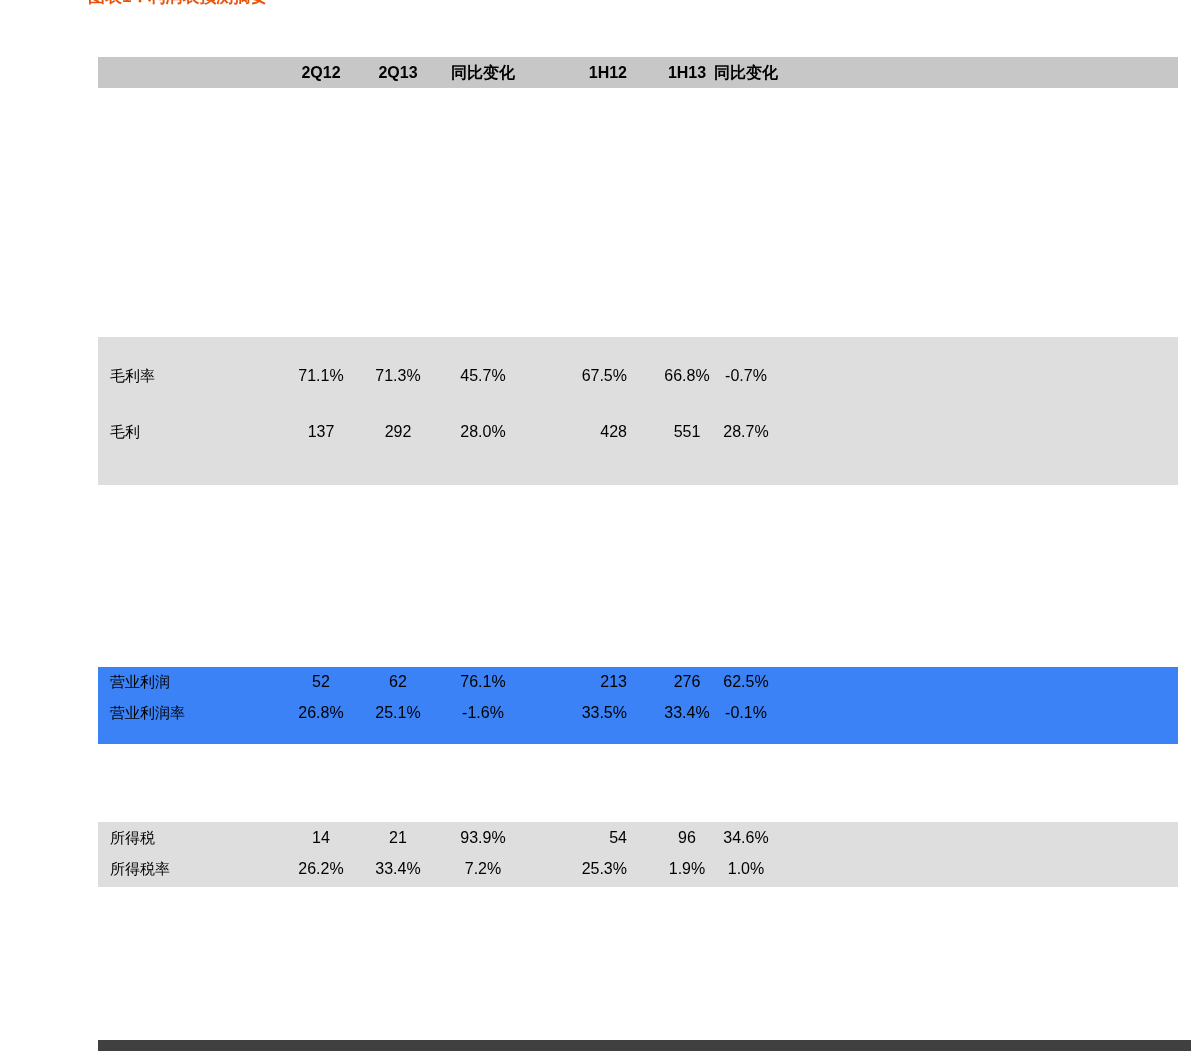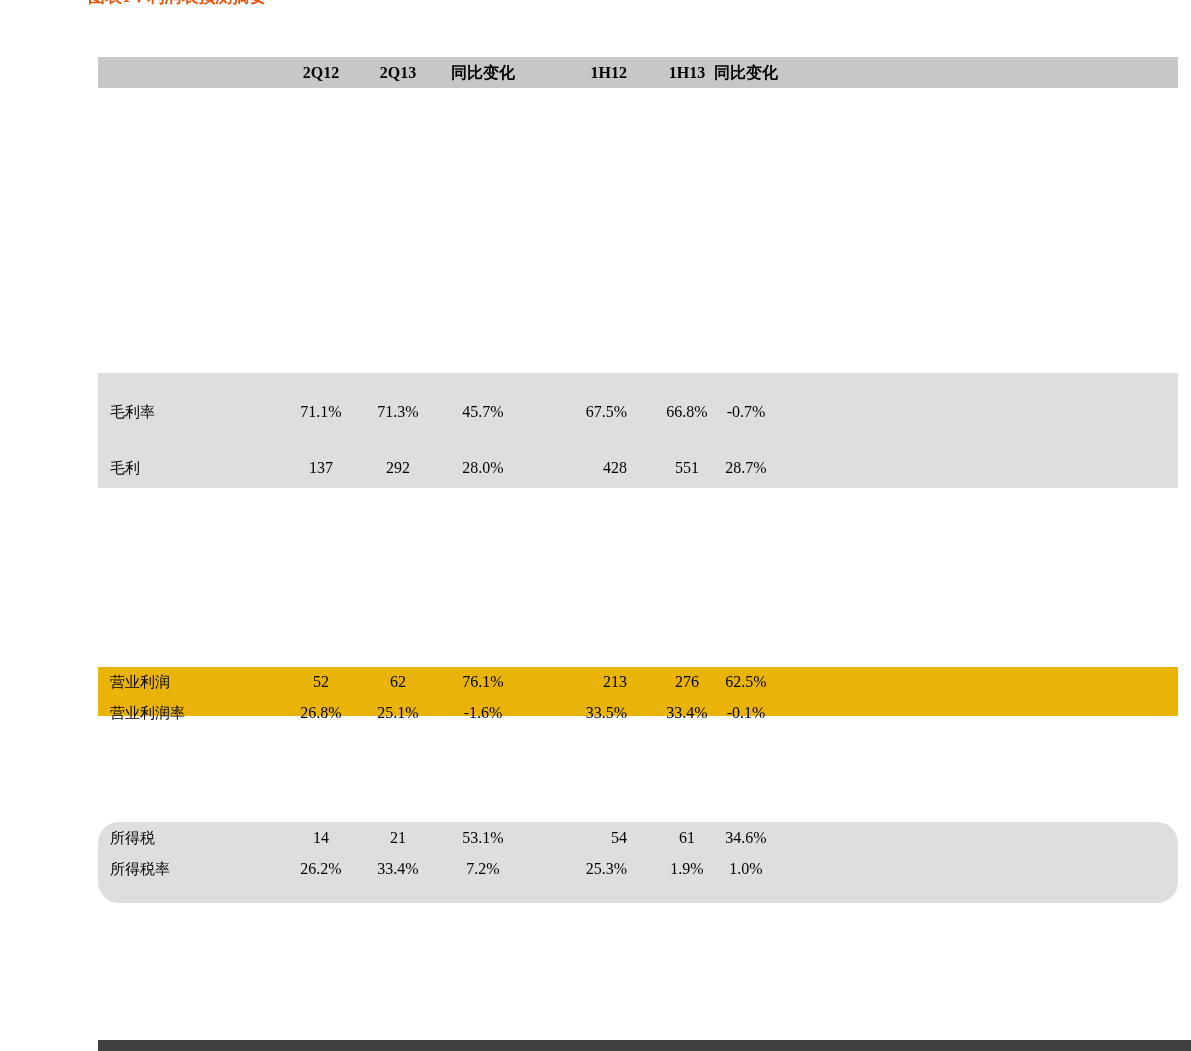--- a/index.html
+++ b/index.html
@@ -1,20 +1,20 @@
 <!DOCTYPE html>
 <html><head>
 <meta charset="utf-8">
 <style>
   html,body{margin:0;padding:0;background:#ffffff;}
   .page{
     position:relative;
     width:1191px;height:1051px;
     background:#ffffff;
-    font-family:Liberation Serif, serif;
+    font-family:Liberation Sans, sans-serif;
     color:#000;
     overflow:hidden;
   }
   
   .title-clip{
     position:absolute;left:88px;top:0;width:240px;height:8px;
     overflow:hidden;
   }
   .title-text{
     display:block;
@@ -23,23 +23,23 @@
     color:#e8540c;
     white-space:nowrap;
   }
   
   .band{
     position:absolute;left:98px;width:1080px;
   }
   .header-band{
     top:57px;height:31px;background:#c7c7c7;
   }
-  .band-a{ top:337px;height:115px;background:#dedede;margin-top:36px; }
-  .band-b{ top:667px;height:49px; background:#eab308; }
-  .band-c{ top:822px;height:81px; background:#dedede;border-radius:21px; }
+  .band-a{ top:337px;height:148px;background:#dedede; }
+  .band-b{ top:667px;height:77px; background:#3b82f6; }
+  .band-c{ top:822px;height:65px; background:#dedede; }
   .row{
     position:absolute;left:0;right:0;height:20px;
     font-size:16px;line-height:20px;
   }
   .label{
     position:absolute;left:12px;top:0;
     font-size:15px;line-height:20px;
     white-space:nowrap;
   }
   .cell{
@@ -115,23 +115,23 @@
       <span class="cell c4">33.4%</span>
       <span class="cell c5">-0.1%</span>
     </div>
   </div>
 
   <div class="band band-c">
     <div class="row" style="top:6px">
       <span class="label">所得税</span>
       <span class="cell c0">14</span>
       <span class="cell c1">21</span>
-      <span class="cell c2">53.1%</span>
+      <span class="cell c2">93.9%</span>
       <span class="cell c3">54</span>
-      <span class="cell c4">61</span>
+      <span class="cell c4">96</span>
       <span class="cell c5">34.6%</span>
     </div>
     <div class="row" style="top:37px">
       <span class="label">所得税率</span>
       <span class="cell c0">26.2%</span>
       <span class="cell c1">33.4%</span>
       <span class="cell c2">7.2%</span>
       <span class="cell c3">25.3%</span>
       <span class="cell c4">1.9%</span>
       <span class="cell c5">1.0%</span>

